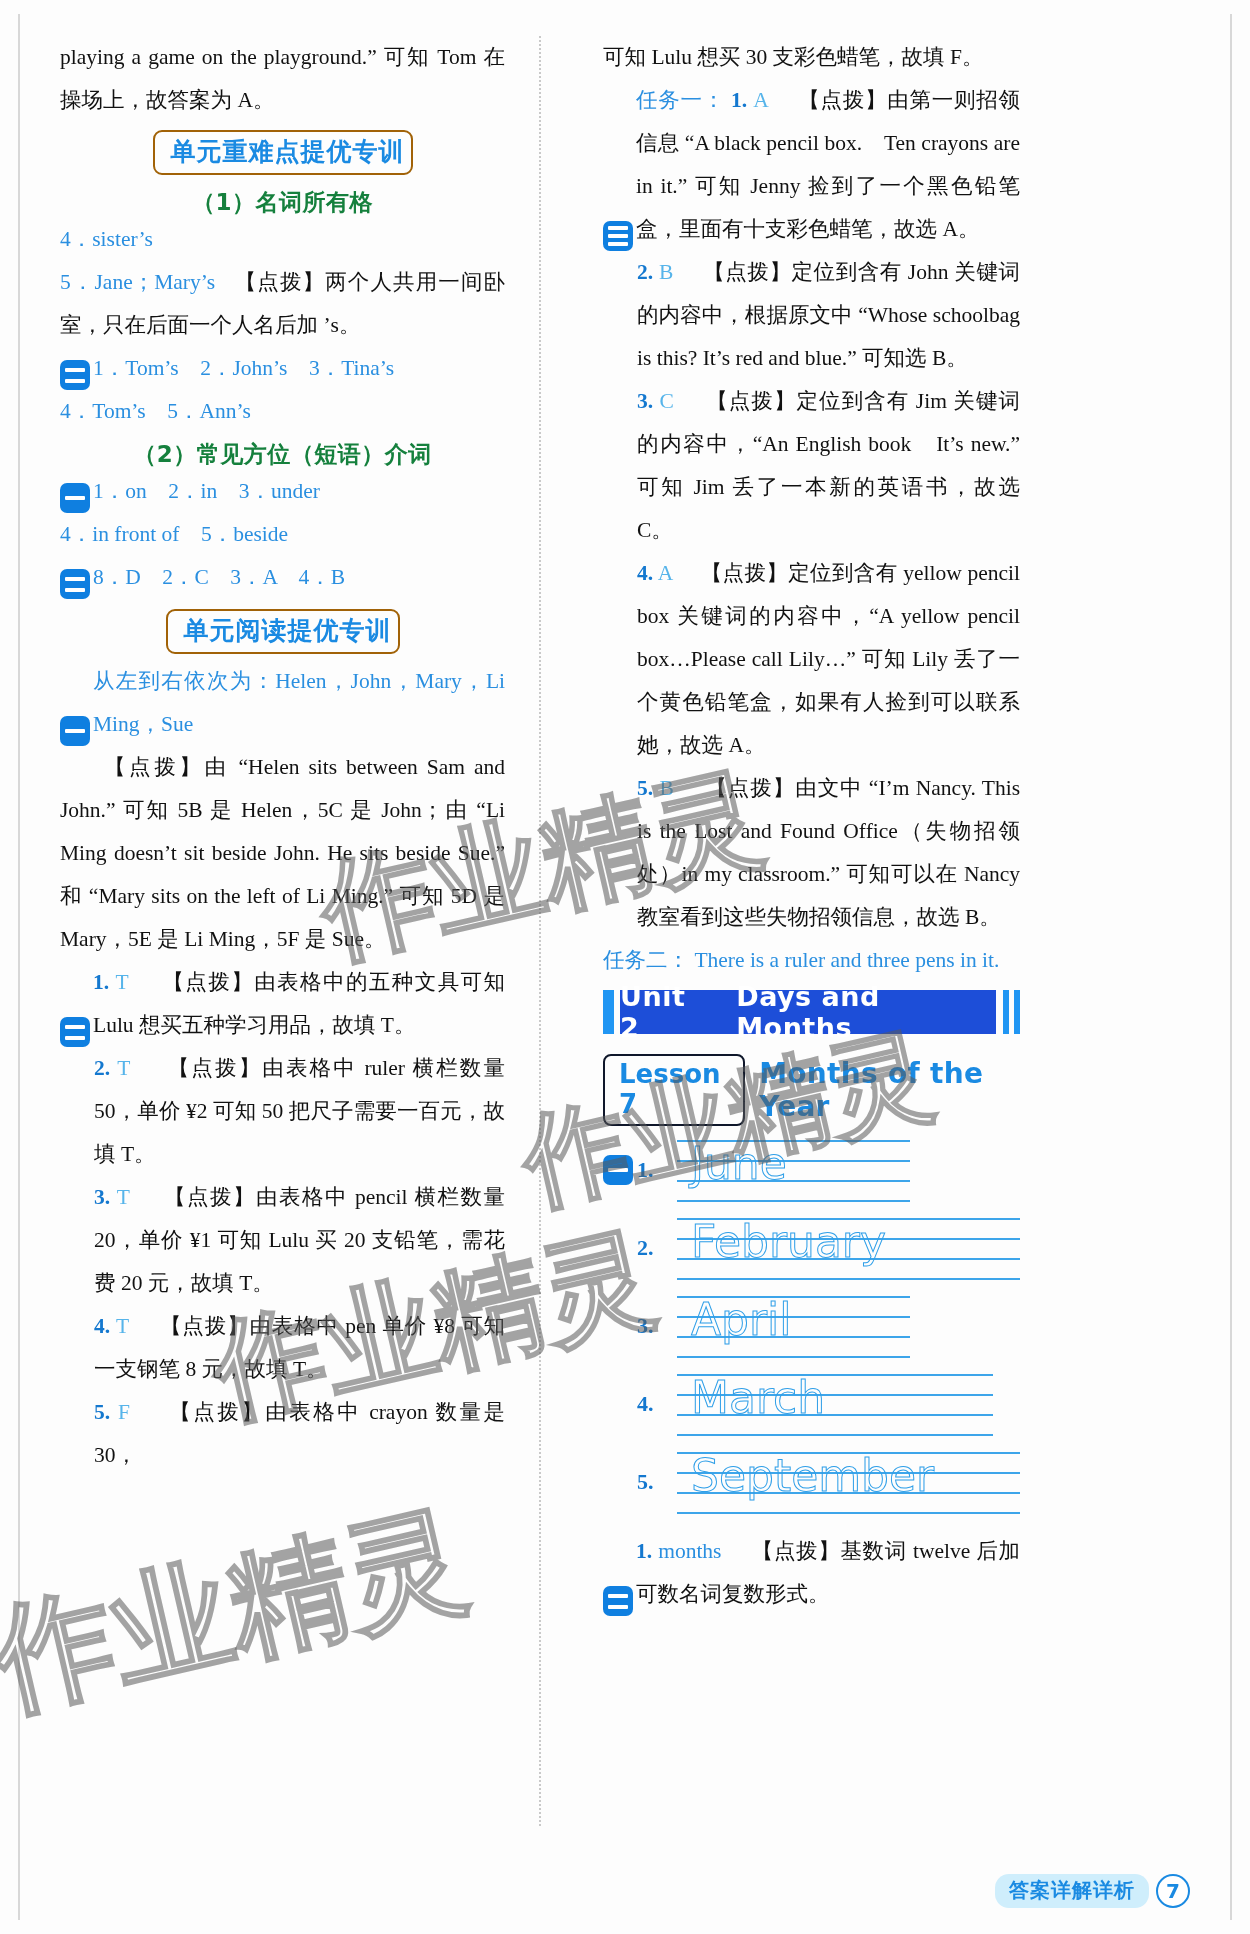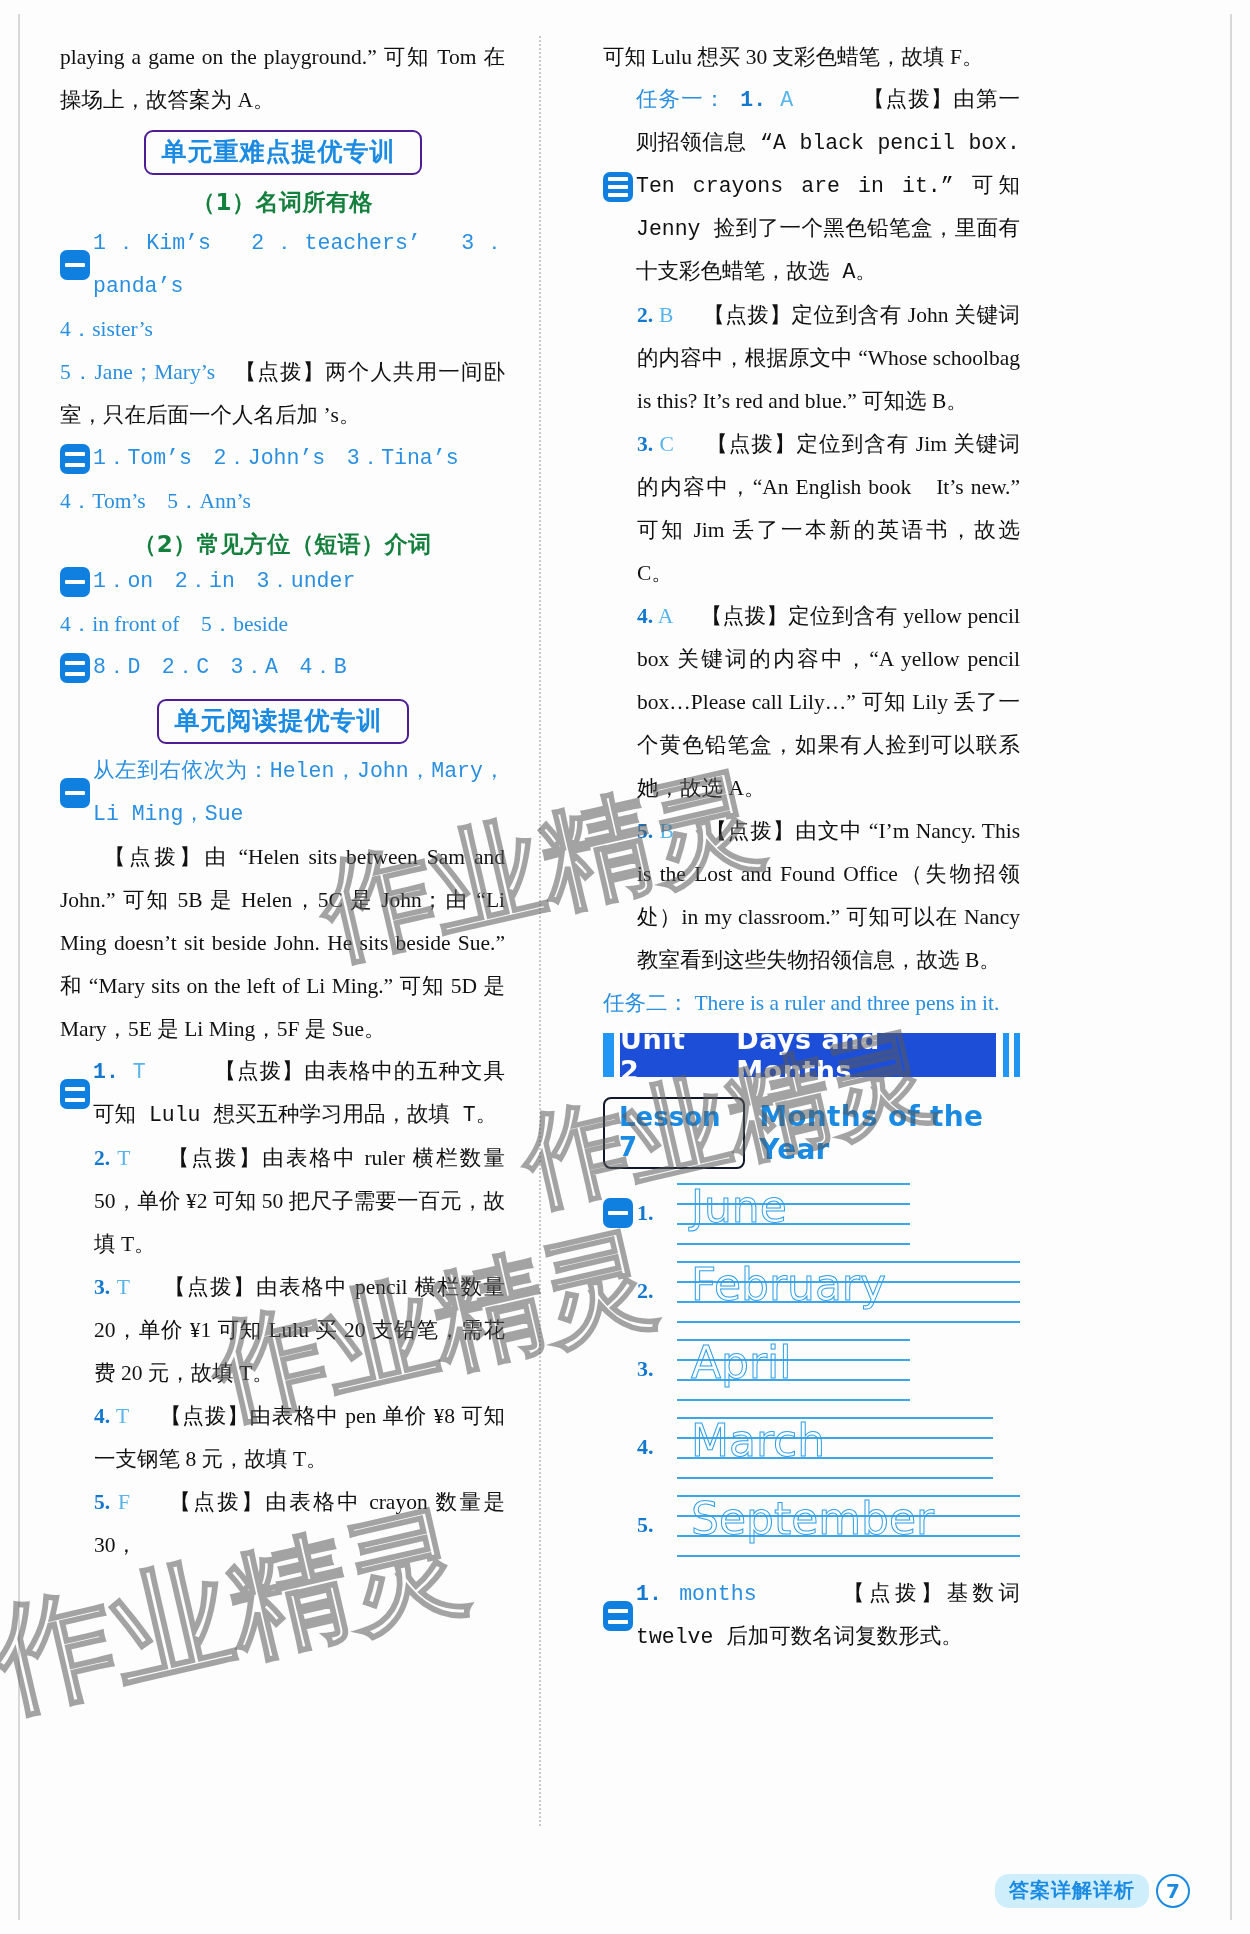--- a/index.html
+++ b/index.html
@@ -46,21 +46,21 @@
     color:#111;
     margin:0 0 0 0;
     text-align:justify;
     text-justify:inter-ideograph;
   }
   .p.indent { text-indent:44px; }
   .blue { color:#2a8fe0; }
   .num { color:#1478cf; font-weight:bold; }
   .ans { color:#56b4ea; }
 
-  .row { display:flex; align-items:center;font-family:Liberation Mono, monospace; }
+  .row { display:flex; align-items:flex-end; }
   .row .body { flex:1; }
 
   
   .cn-badge {
     display:inline-block;
     width:30px; height:30px;
     background:#0f7fe0;
     border-radius:7px;
     position:relative;
     vertical-align:-5px;
@@ -74,24 +74,24 @@
   }
   .cn-badge.one  i:nth-child(1){ top:13px; }
   .cn-badge.two  i:nth-child(1){ top:8px; }
   .cn-badge.two  i:nth-child(2){ top:19px; }
   .cn-badge.three i:nth-child(1){ top:5px; }
   .cn-badge.three i:nth-child(2){ top:13px; }
   .cn-badge.three i:nth-child(3){ top:21px; }
 
   
   .pill {
-    border:2px solid #4c1d95;
+    border:2px solid #a16207;
     border-radius:9px;
     display:inline-block;
-    padding:3px 24px 5px 16px;
+    padding:3px 6px 5px 16px;
     color:#1a8ae2;
     font-family:Liberation Serif, serif;
     font-weight:bold;
     font-size:25px;
     letter-spacing:1px;
   }
   .center { text-align:center; }
   .subhead {
     color:#15803d;
     font-family:"DejaVu Sans","Liberation Sans",sans-serif;
@@ -224,28 +224,20 @@
     <div class="col left">
 
       <p class="p">playing a game on the playground.” 可知 Tom 在操场上，故答案为 A。</p>
 
       <div class="center" style="margin-top:8px;">
         <span class="pill">单元重难点提优专训</span>
       </div>
 
       <div class="subhead" style="margin-top:12px;">（1）名词所有格</div>
 
-      <div class="row" style="margin-top:4px;">
-        <span class="cn-badge one">
-            <i></i>
-          </span>
-        <div class="body">
-          <p class="p blue">1．Kim’s　2．teachers’　3．panda’s</p>
-        </div>
-      </div>
       <p class="p blue">4．sister’s</p>
       <p class="p">
         <span class="blue">5．Jane；Mary’s</span>
         <span>&nbsp;&nbsp;</span><span class="hint-text">【点拨】两个人共用一间卧室，只在后面一个人名后加 ’s。</span>
       </p>
 
       <div class="row">
         <span class="cn-badge two">
             <i></i>
             <i></i>

